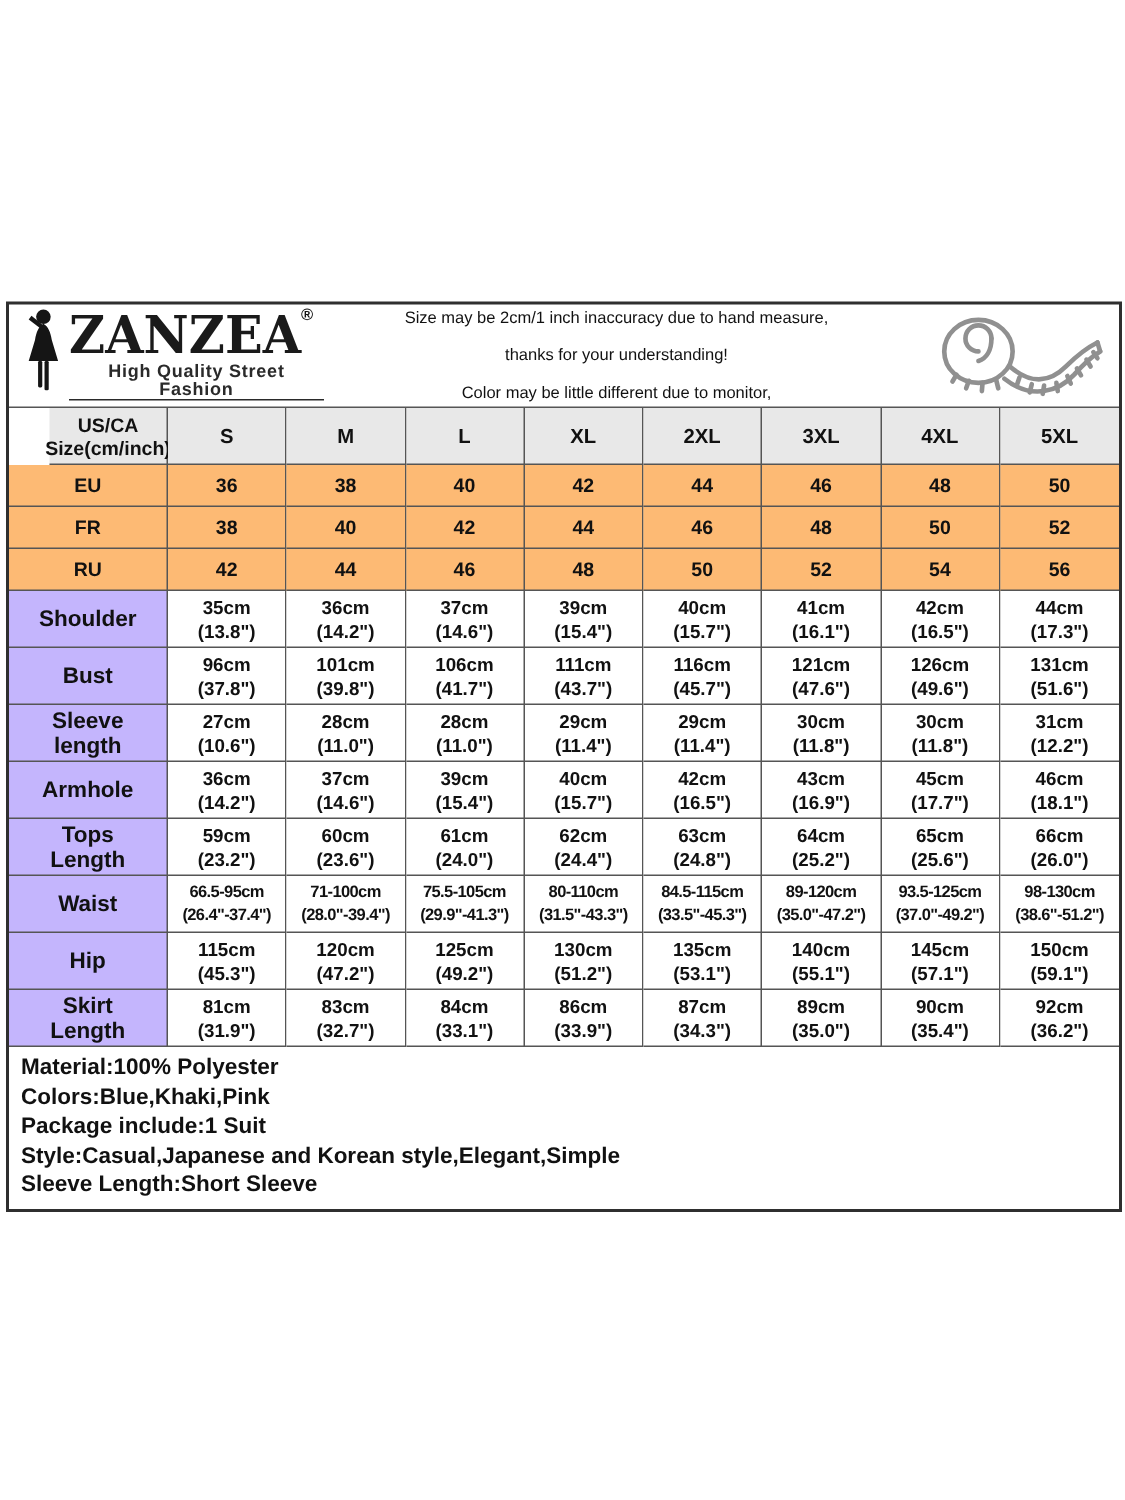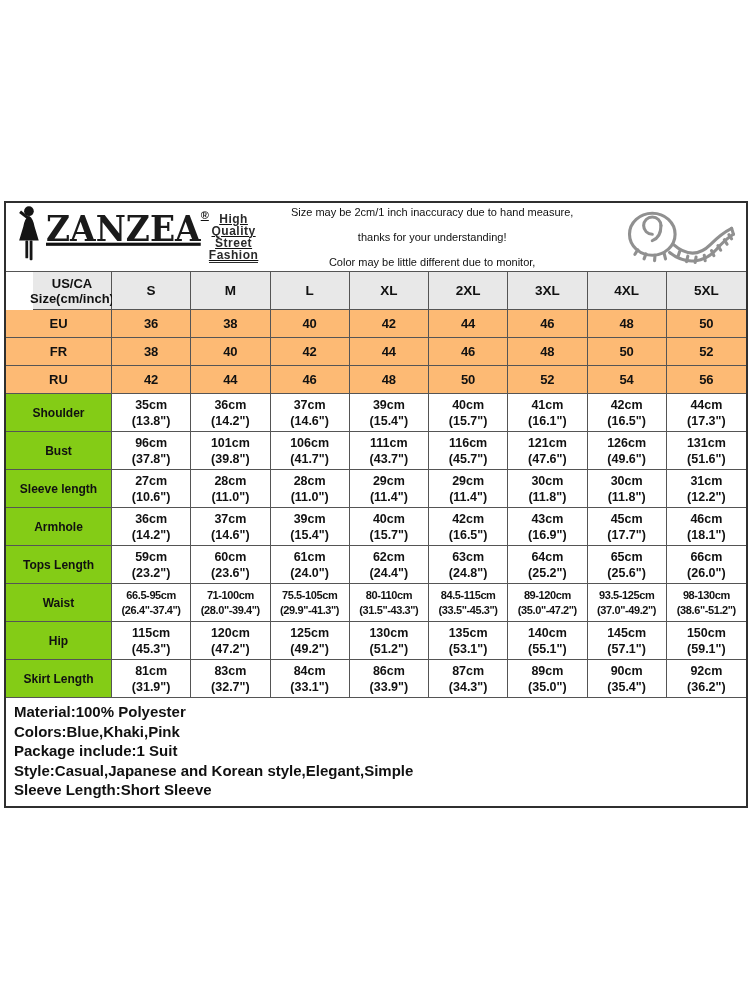--- a/index.html
+++ b/index.html
@@ -8,21 +8,21 @@
     font-family:"Liberation Sans", sans-serif;color:#111;
     -webkit-font-smoothing:antialiased;
   }
   .sheet{
     position:absolute;left:4px;top:201px;width:740px;
     border:2px solid #2f2f2f;background:#fff;
   }
   
   .band{display:flex;align-items:center;height:68px;border-bottom:1px solid #555;}
   .logo{flex:0 0 210px;display:flex;align-items:center;gap:4px;padding-left:8px;box-sizing:border-box;}
-  .logo-text{display:flex;flex-direction:row;align-items:flex-start;line-height:1;text-decoration:underline;}
+  .logo-text{display:flex;flex-direction:column;align-items:flex-start;line-height:1;}
   .brand-row{display:flex;align-items:flex-start;}
   .brand-name{
     font-family:"DejaVu Serif", serif;font-weight:bold;font-size:33px;
     letter-spacing:0px;transform:scaleY(1.05);color:#1a1a1a;
   }
   .brand-reg{font-size:11px;font-weight:bold;margin-top:-2px;}
   .brand-tagline{
     font-size:12px;font-weight:bold;color:#2a2a2a;letter-spacing:.5px;
     border-bottom:1.5px solid #2a2a2a;padding-bottom:1px;margin-top:1px;align-self:stretch;text-align:center;
   }
@@ -32,21 +32,21 @@
   .grid{display:grid;grid-template-columns:106px repeat(8,1fr);}
   .cell{
     display:flex;flex-direction:column;justify-content:center;align-items:center;
     border-right:1px solid #555;border-bottom:1px solid #555;
     font-weight:bold;text-align:center;box-sizing:border-box;background:#fff;
   }
   .lastcol{border-right:none;}
   .head{height:38px;background:#e8e8e8;font-size:13.5px;}
   .corner{font-size:13px;line-height:15px;margin-left:27px;}
   .shade{height:28px;background:#fdba74;font-size:13px;}
-  .mlabel{height:38px;background:#84cc16;font-size:12px;padding:0 12px;}
+  .mlabel{height:38px;background:#c4b5fd;font-size:15px;padding:0 12px;}
   .mval{height:38px;font-size:12.5px;line-height:16px;}
   .mval.small{font-size:11px;line-height:15px;letter-spacing:-0.4px;}
   
   .footer{padding:4px 6px 6px 8px;}
   .fline{font-size:15px;font-weight:bold;line-height:19.5px;}
 </style>
 </head>
 <body>
 
 <div class="sheet">

